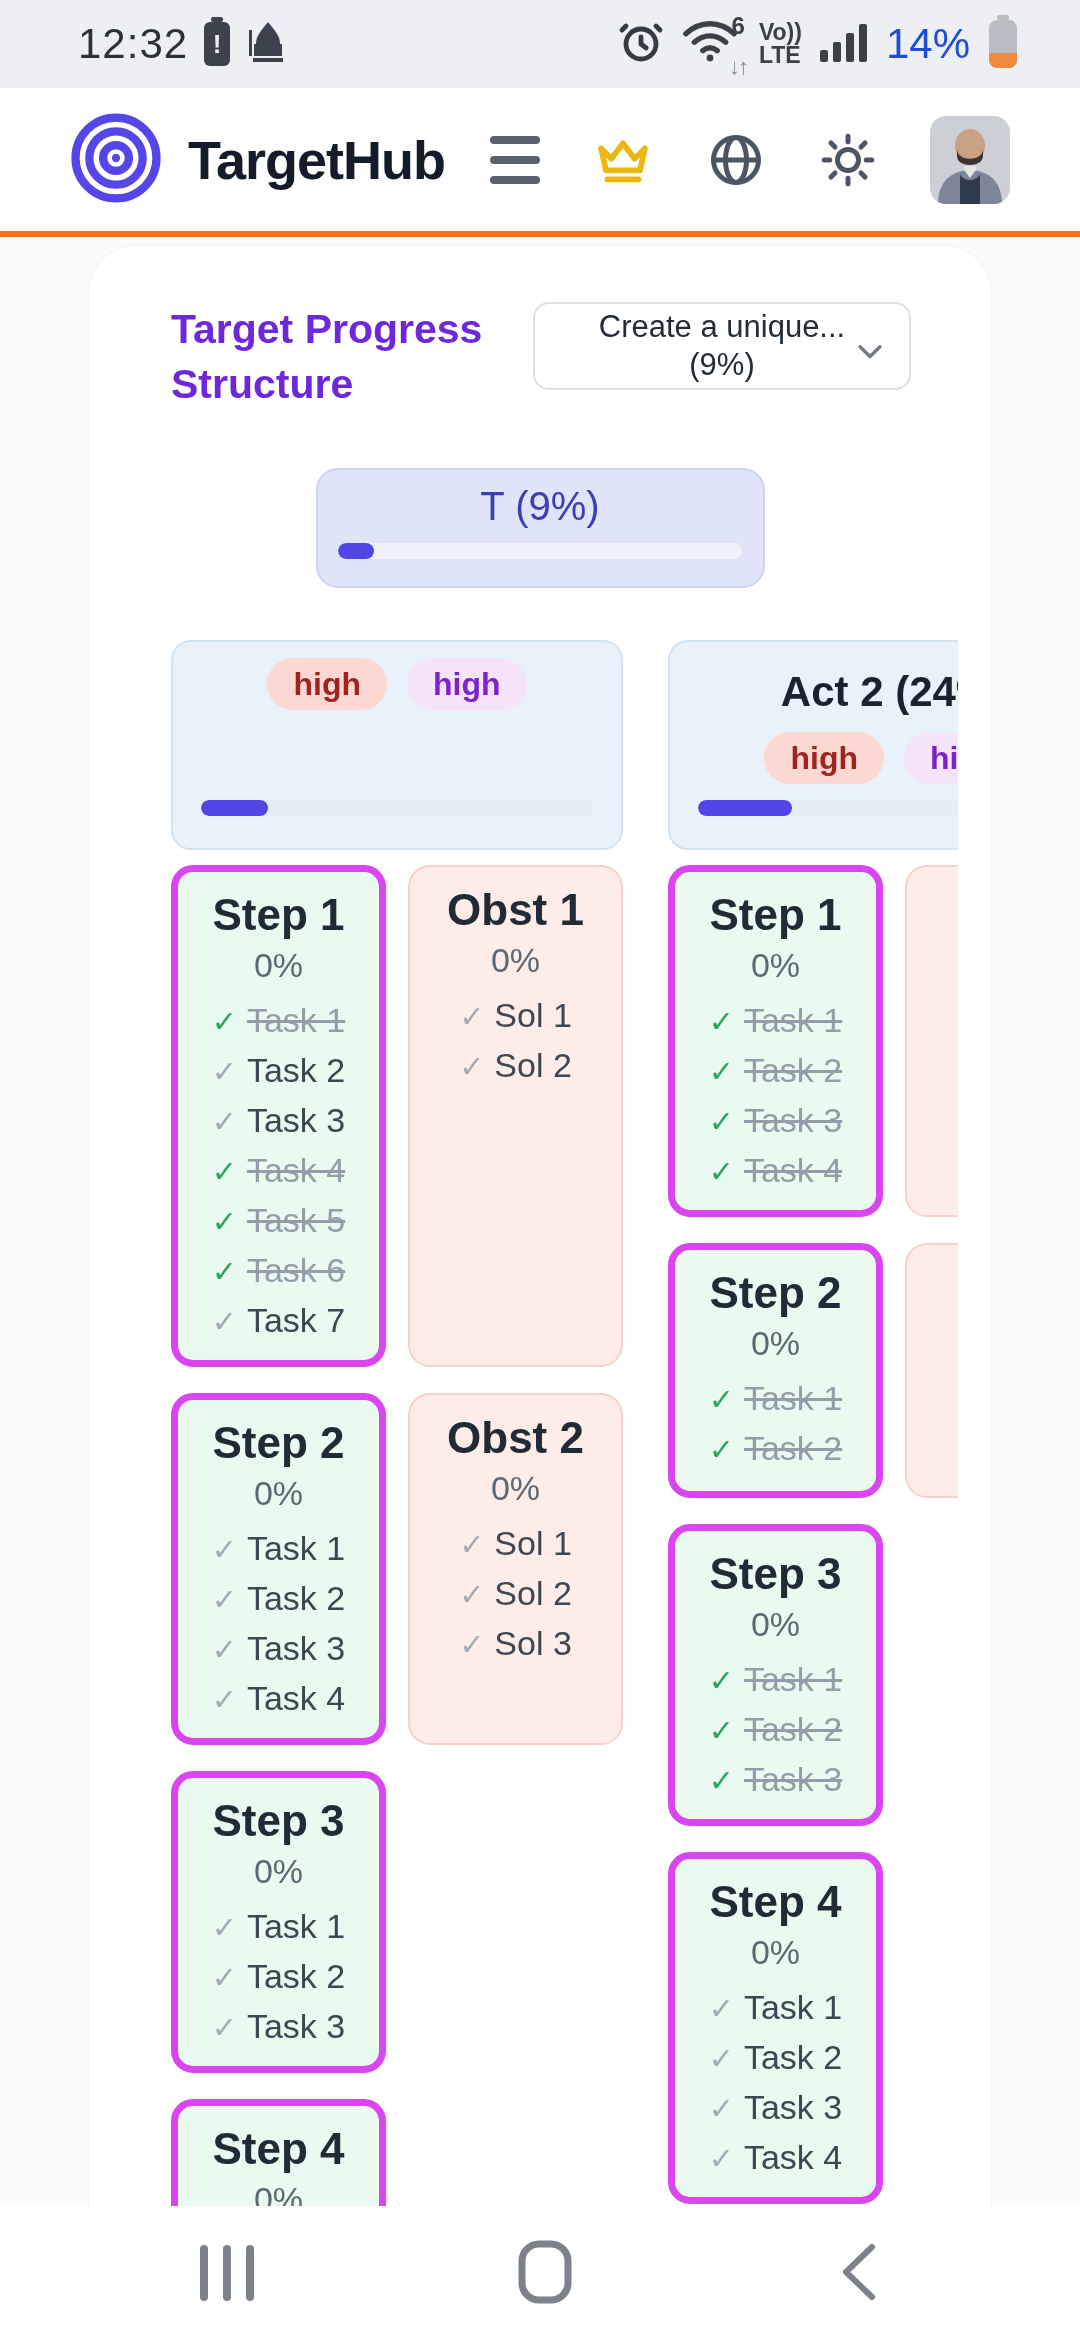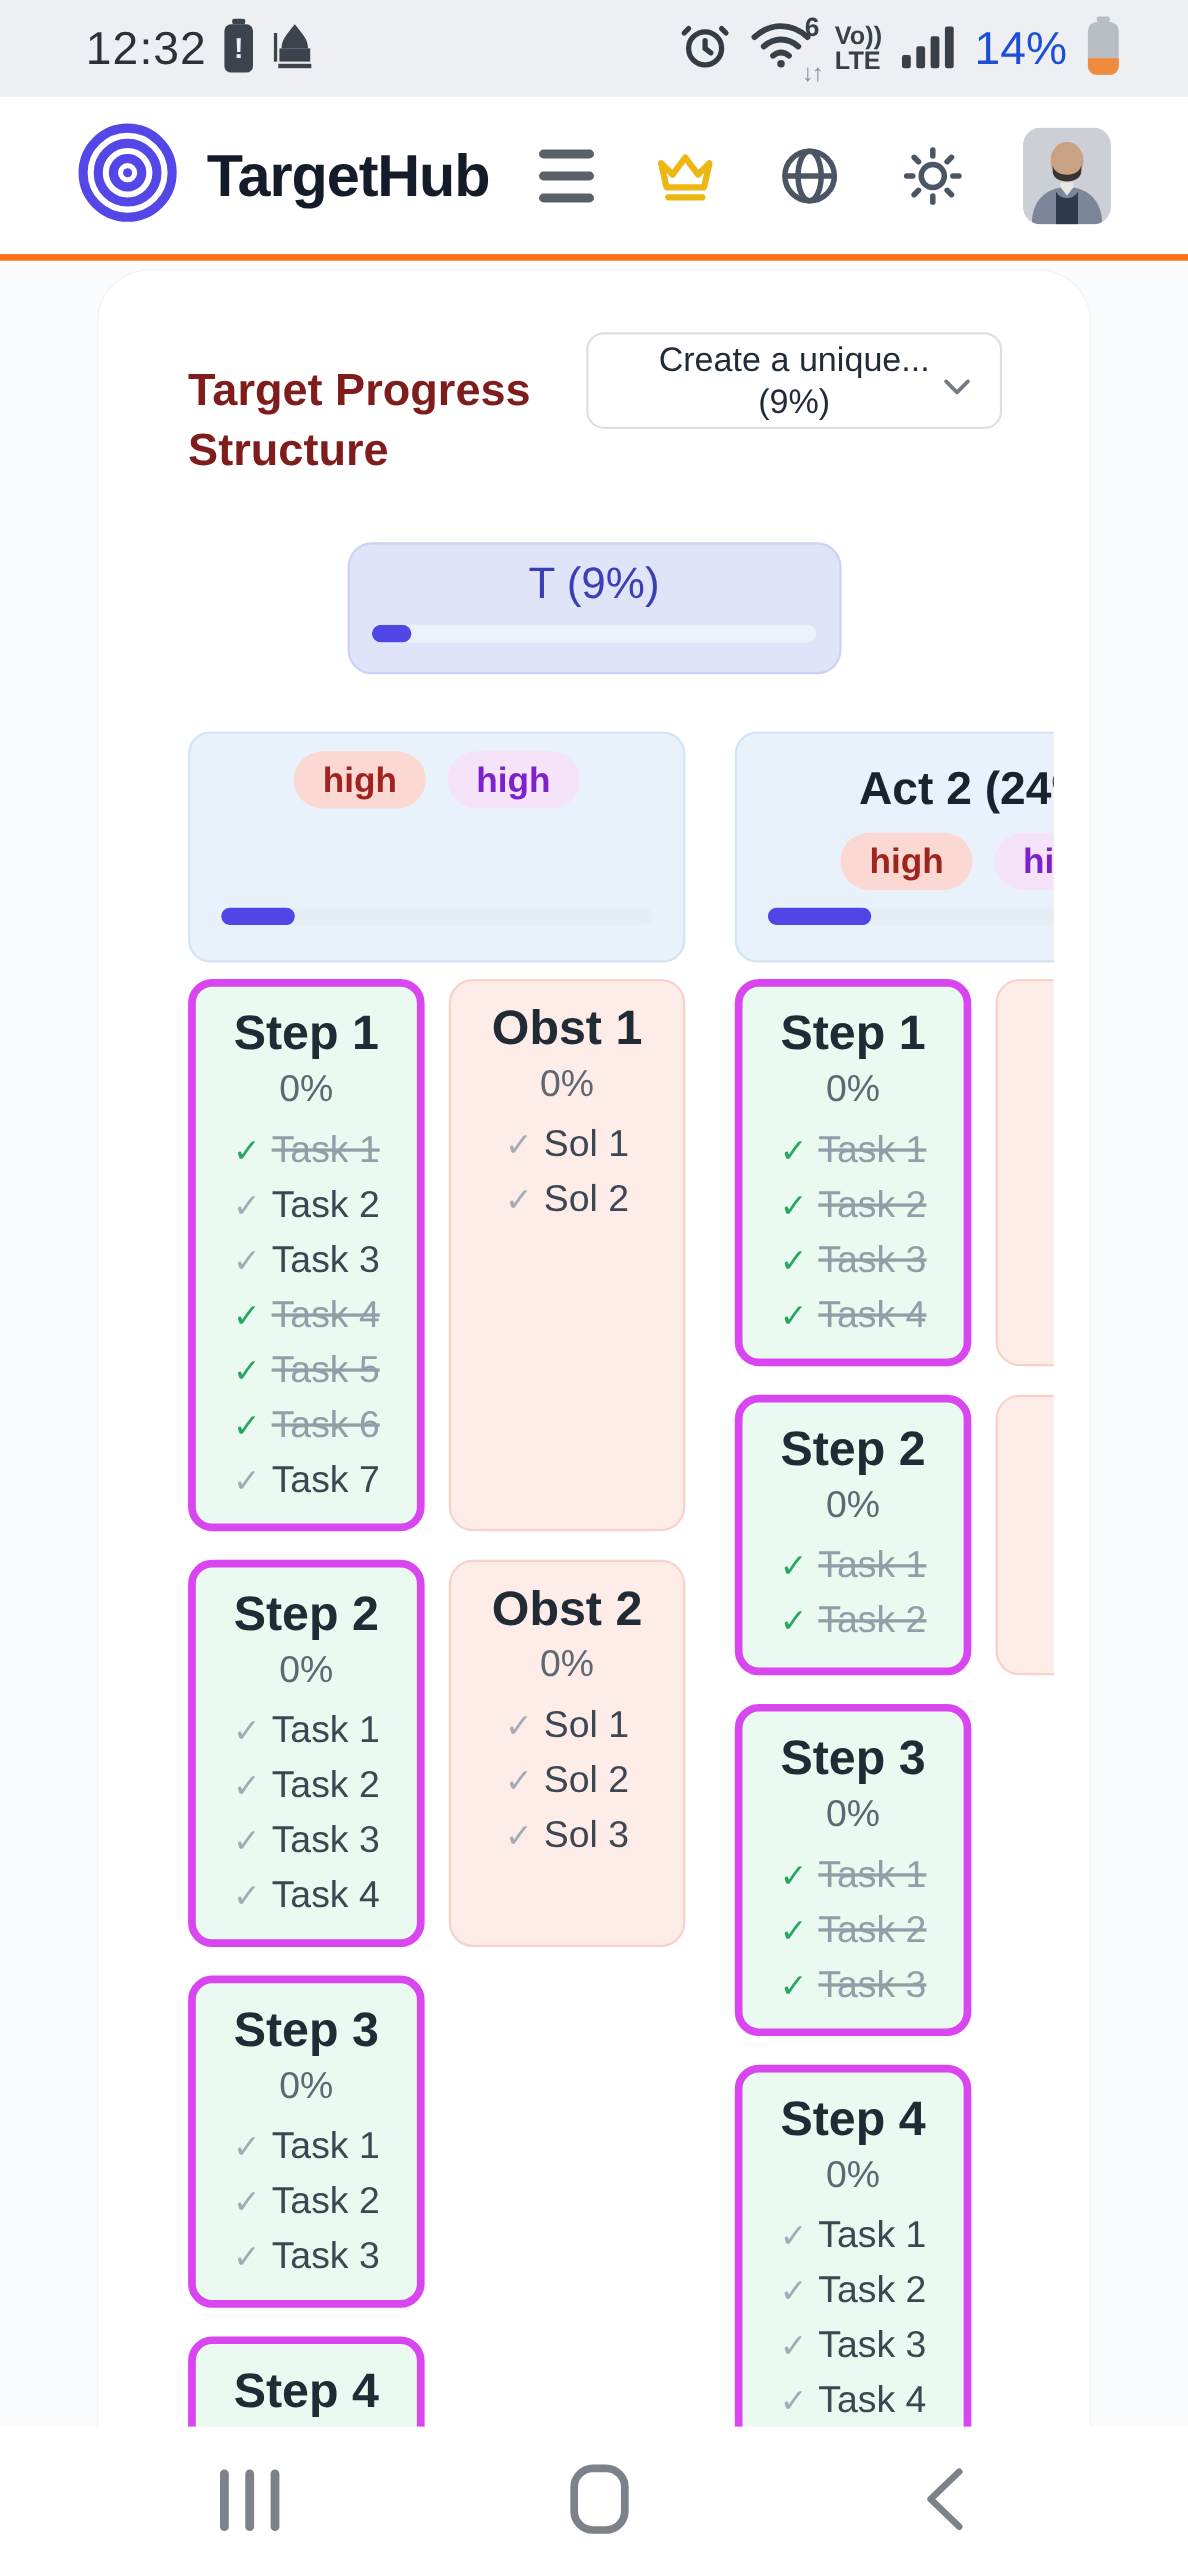--- a/index.html
+++ b/index.html
@@ -29,21 +29,21 @@
   .appbar-actions{margin-left:auto;display:flex;align-items:center;gap:52px;}
   .icon-btn{background:none;border:none;padding:0;cursor:pointer;display:flex;align-items:center;justify-content:center;}
   .burger{display:flex;flex-direction:column;gap:12px;}
   .burger i{display:block;width:50px;height:8px;border-radius:4px;background:#5a616b;}
   .avatar{width:80px;height:88px;border-radius:16px;overflow:hidden;display:block;}
 
   
   .panel{position:absolute;top:245px;left:88px;width:904px;height:2095px;background:#ffffff;
     border:1px solid #f1f1f4;border-bottom:none;border-radius:48px 48px 0 0;box-sizing:border-box;overflow:hidden;}
   .panel-head{display:flex;justify-content:space-between;align-items:flex-start;padding:56px 80px 0 82px;}
-  .page-title{font-size:41px;font-weight:700;color:#7f1d1d;line-height:55px;width:330px;margin-top:25px;}
+  .page-title{font-size:41px;font-weight:700;color:#6d28d9;line-height:55px;width:330px;}
   .dropdown{width:378px;height:88px;border:2px solid #dcdfe4;border-radius:16px;background:#fff;
     position:relative;display:flex;flex-direction:column;align-items:center;justify-content:center;box-sizing:border-box;cursor:pointer;}
   .dropdown .dd-line{font-size:31px;color:#222c38;line-height:38px;max-width:300px;text-align:center;}
   .dd-chevron{position:absolute;right:22px;top:30px;}
 
   
   .tcard{width:449px;height:120px;margin:56px auto 0;background:#dfe4f9;border:2px solid #cbd2f3;
     border-radius:22px;box-sizing:border-box;text-align:center;cursor:pointer;}
   .tcard-label{font-size:40px;font-weight:500;color:#3c3eb5;margin-top:14px;}
   .tbar{width:404px;height:16px;border-radius:8px;background:#eef1f9;margin:14px auto 0;overflow:hidden;}

